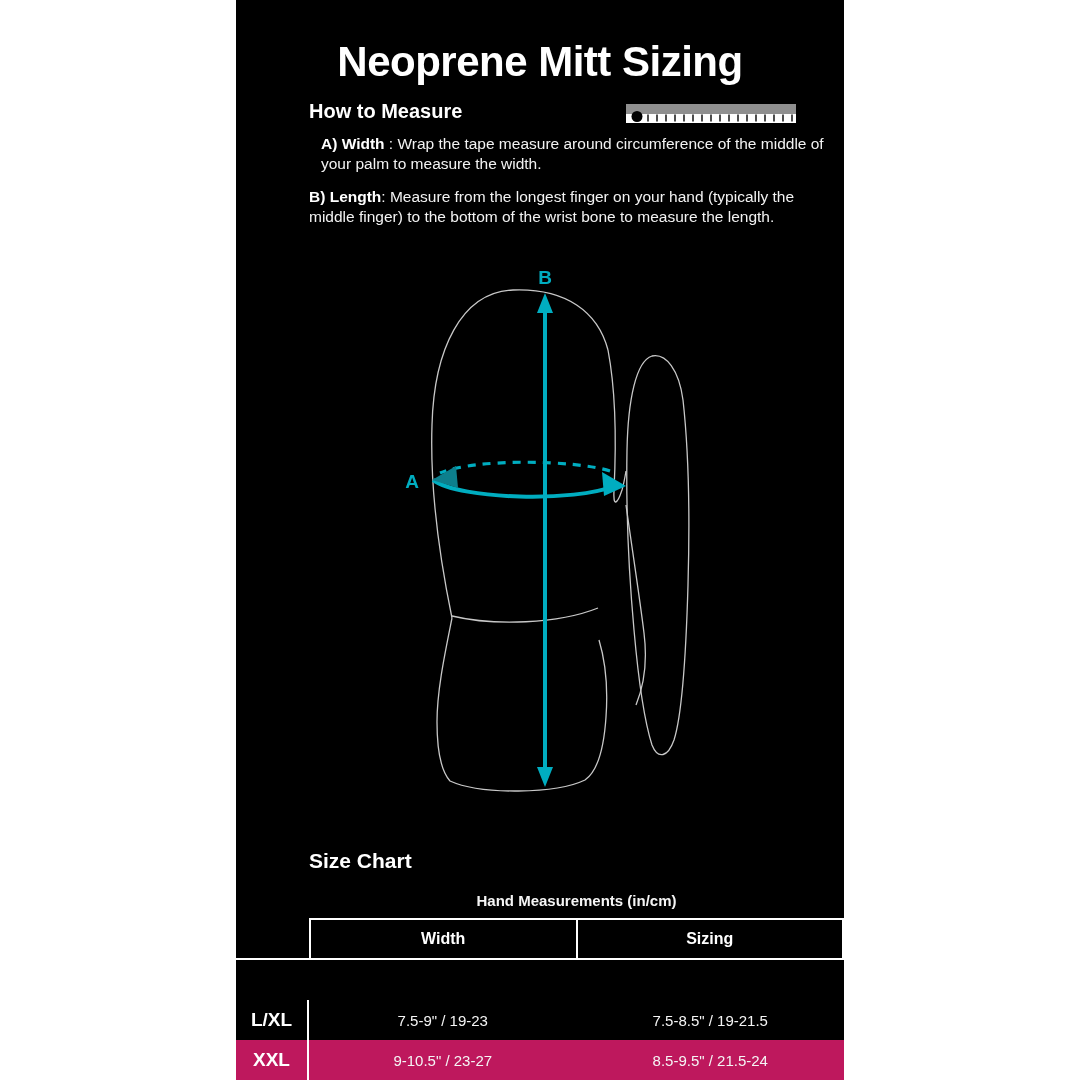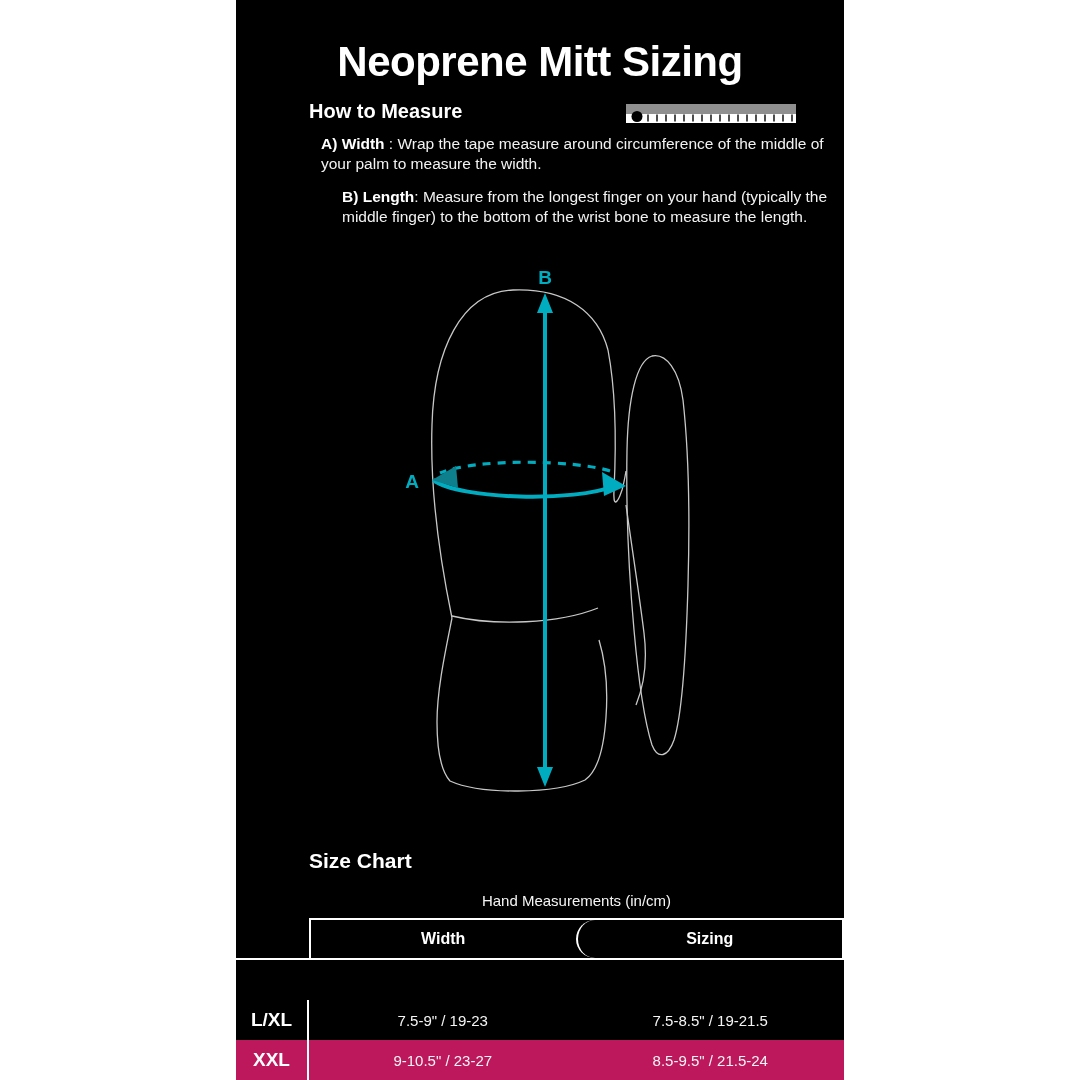--- a/index.html
+++ b/index.html
@@ -42,59 +42,59 @@
   .para {
     position: absolute;
     left: 73px;
     width: 512px;
     font-size: 15.5px;
     line-height: 20px;
     color: #f2f2f2;
   }
   .para b { color: #ffffff; }
   .para-a { top: 134px; margin-left: 12px; }
-  .para-b { top: 187px; margin-left: 33px; }
+  .para-b { top: 187px; }
   .mitt-svg {
     position: absolute;
     left: 0; top: 255px;
     width: 608px; height: 545px;
   }
   .sizechart-heading {
     position: absolute;
     left: 73px; top: 849px;
     font-size: 21px;
     font-weight: bold;
     color: #ffffff;
   }
   .table-subtitle {
     position: absolute;
     left: 73px; top: 892px;
     width: 535px;
     text-align: center;
     font-size: 15px;
     color: #f5f5f5;
+    font-weight: bold;
   }
   .thead-row {
     position: absolute;
     left: 73px; top: 918px;
     width: 535px; height: 40px;
     background: #000000;
     border: 2px solid #ffffff;
     border-bottom: none;
     display: flex;
   }
   .th {
     flex: 1;
     display: flex;
     align-items: center;
     justify-content: center;
     font-size: 16px;
     font-weight: bold;
     color: #ffffff;
-    border-radius: 19px;
   }
   .th + .th { border-left: 2px solid #ffffff; }
   .table-divider {
     position: absolute;
     left: 0; top: 958px;
     width: 608px; height: 2px;
     background: #ffffff;
   }
   .trow {
     position: absolute;

